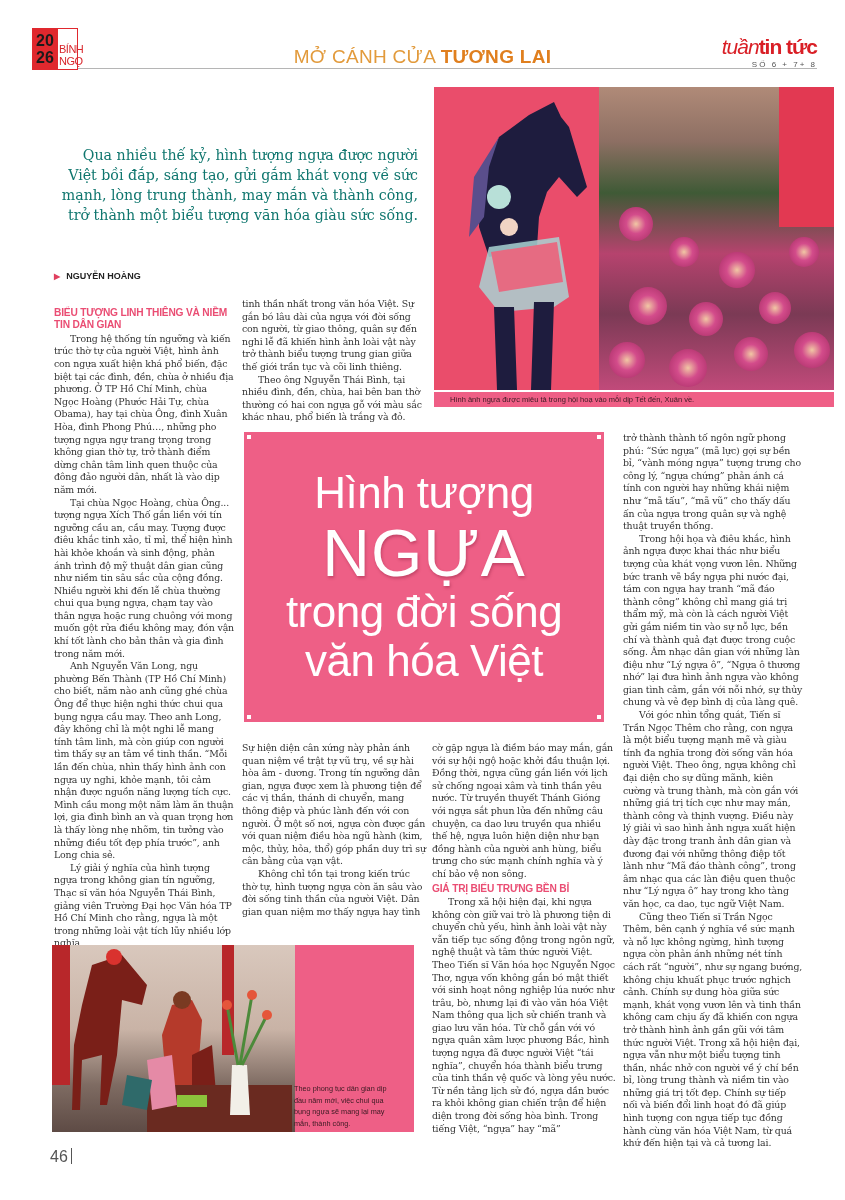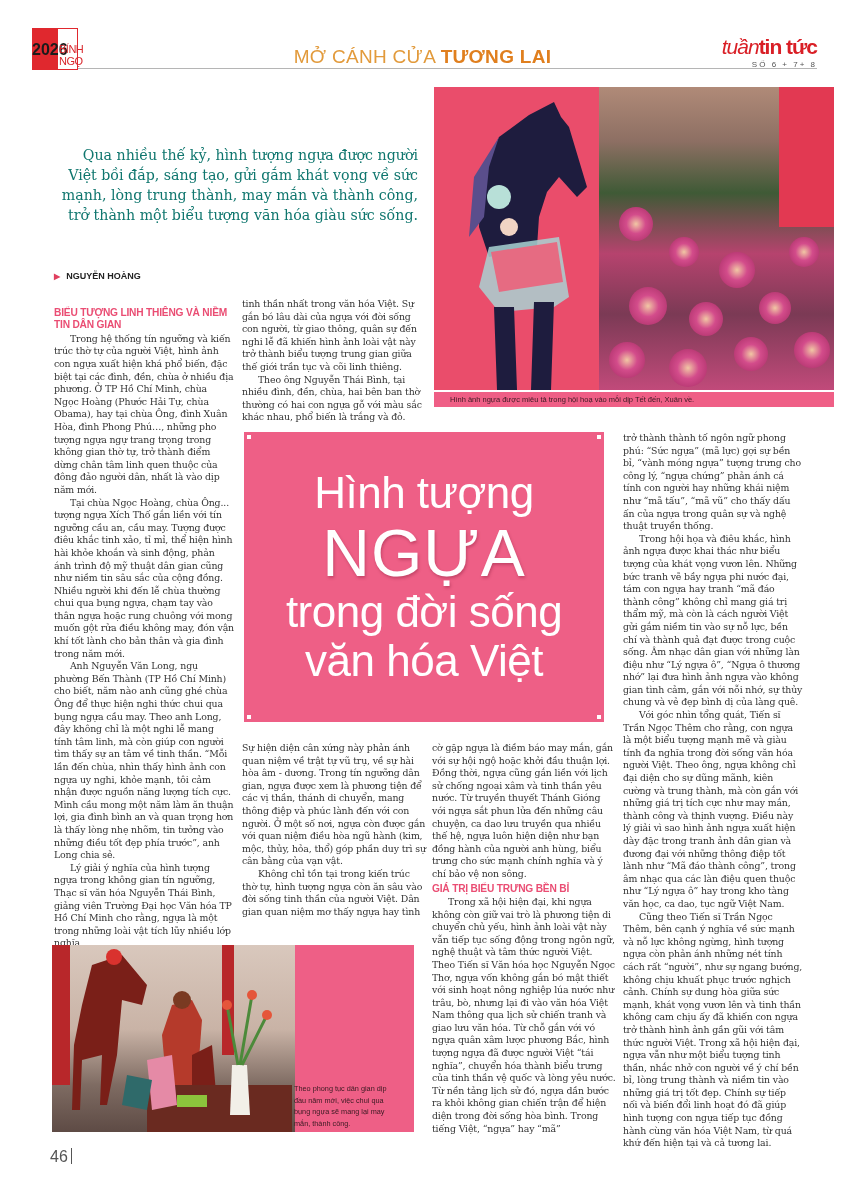--- a/index.html
+++ b/index.html
@@ -1,21 +1,21 @@
 <!DOCTYPE html>
 <html><head>
 <meta charset="utf-8">
 <style>
   * { margin: 0; padding: 0; box-sizing: border-box; }
   html, body { width: 845px; height: 1200px; background: #ffffff; overflow: hidden; }
   body { position: relative; font-family: "DejaVu Serif", serif; color: #2a2a2a; }
 
   
   .hdr-logo { position: absolute; left: 32px; top: 28px; width: 46px; height: 42px; display: flex; }
-  .hdr-logo .yr { width: 26px; height: 42px; background: #e0282e; display: flex; flex-direction: row; align-items: center; }
+  .hdr-logo .yr { width: 26px; height: 42px; background: #e0282e; display: flex; flex-direction: column; justify-content: center; align-items: center; }
   .hdr-logo .yr span { font-family: "Liberation Sans", sans-serif; font-weight: bold; font-size: 16px; line-height: 17px; color: #1b1b1b; }
   .hdr-logo .nm { width: 20px; height: 42px; border: 1px solid #e0282e; border-left: none; display: flex; flex-direction: column; justify-content: flex-end; padding-left: 1px; padding-bottom: 2px; }
   .hdr-logo .nm span { font-family: "Liberation Sans", sans-serif; font-size: 11px; line-height: 12px; color: #d8262c; letter-spacing: -0.5px; }
   .hdr-rule { position: absolute; left: 78px; right: 28px; top: 68px; height: 1px; background: #b5b5b5; }
   .hdr-title { position: absolute; left: 0; width: 845px; top: 46px; text-align: center; font-family: "Liberation Sans", sans-serif; font-size: 19px; color: #e29a3b; letter-spacing: 0.3px; }
   .hdr-title b { color: #e07f1e; font-weight: bold; }
   .brand { position: absolute; right: 28px; top: 36px; text-align: right; }
   .brand .bn { font-family: "Liberation Sans", sans-serif; font-weight: bold; font-size: 21px; color: #d91f26; letter-spacing: -1px; line-height: 22px; }
   .brand .bn .a { font-weight: normal; font-style: italic; }
   .brand .issue { font-family: "Liberation Sans", sans-serif; font-size: 8px; color: #555; letter-spacing: 2px; margin-top: 2px; }

